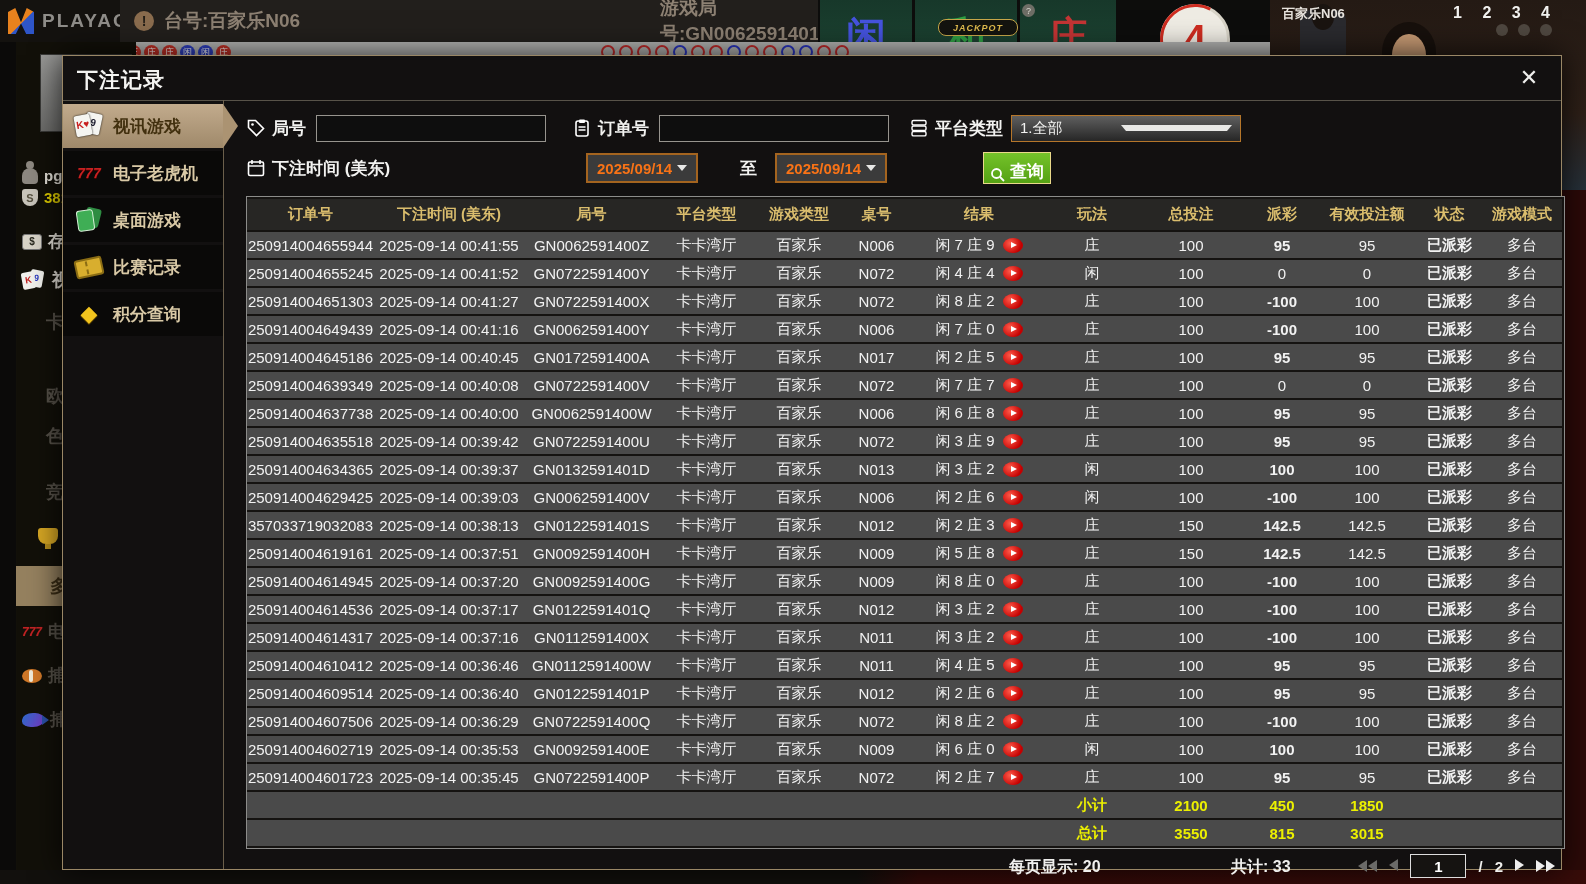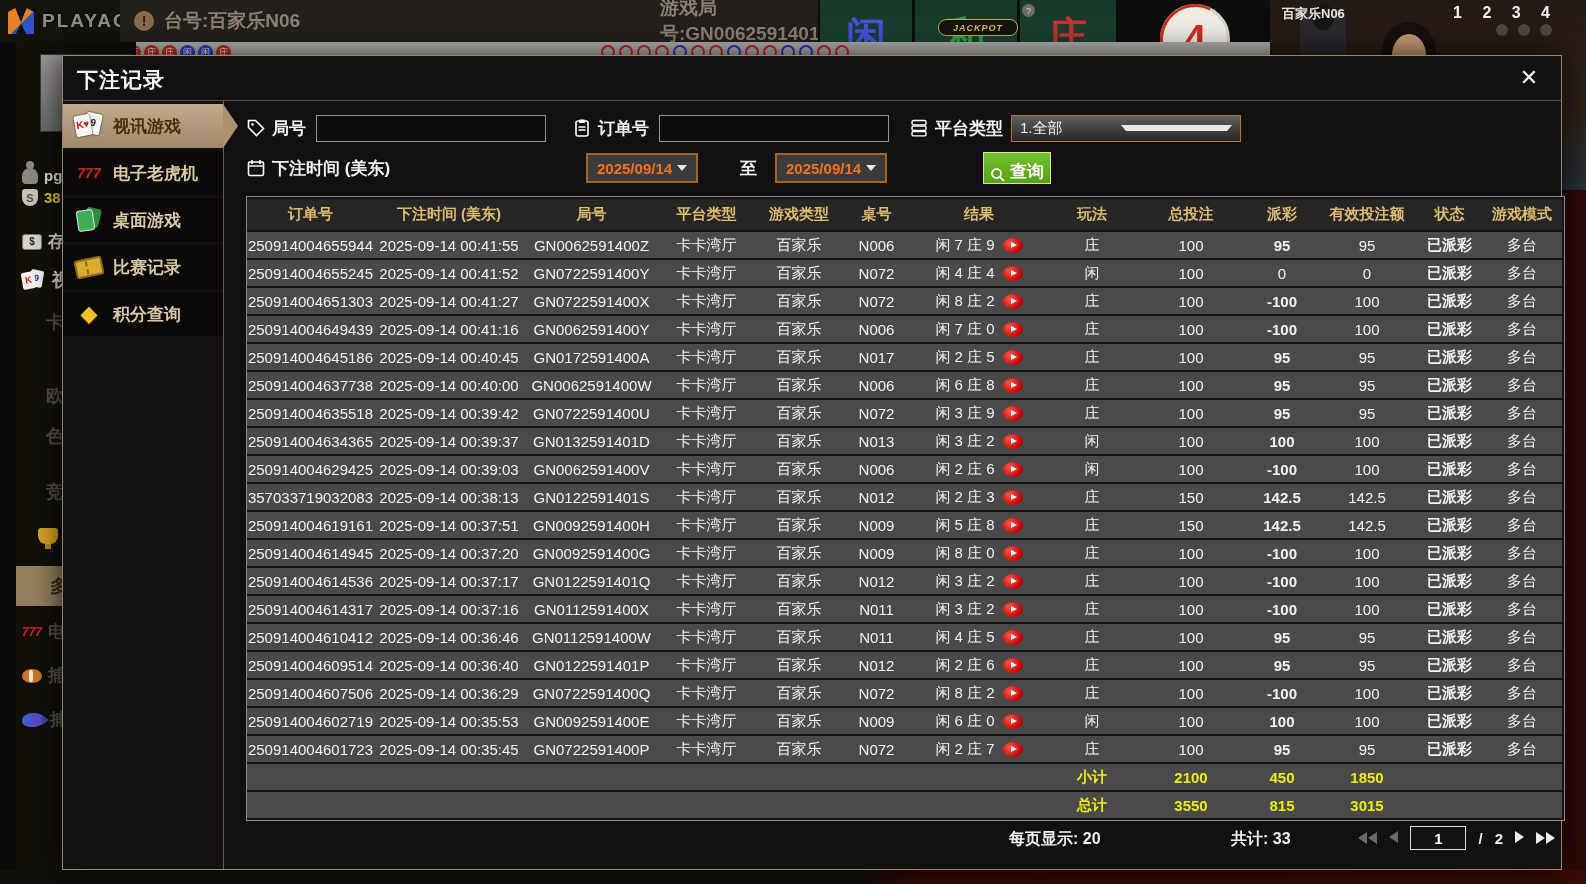--- a/index.html
+++ b/index.html
@@ -517,20 +517,40 @@
       </span>
     </td>
     <td>庄</td>
     <td>100</td>
     <td class="pos">95</td>
     <td>95</td>
     <td class="status">已派彩</td>
     <td>多台</td>
   </tr>
 
+  <tr>
+    <td>250914004639349</td>
+    <td>2025-09-14 00:40:08</td>
+    <td>GN0722591400V</td>
+    <td>卡卡湾厅</td>
+    <td>百家乐</td>
+    <td>N072</td>
+    <td>
+      <span class="result-cell-inner">
+        <span>闲 7 庄 7</span>
+        <span class="play"></span>
+      </span>
+    </td>
+    <td>庄</td>
+    <td>100</td>
+    <td class="zero">0</td>
+    <td>0</td>
+    <td class="status">已派彩</td>
+    <td>多台</td>
+  </tr>
 
   <tr>
     <td>250914004637738</td>
     <td>2025-09-14 00:40:00</td>
     <td>GN0062591400W</td>
     <td>卡卡湾厅</td>
     <td>百家乐</td>
     <td>N006</td>
     <td>
       <span class="result-cell-inner">

